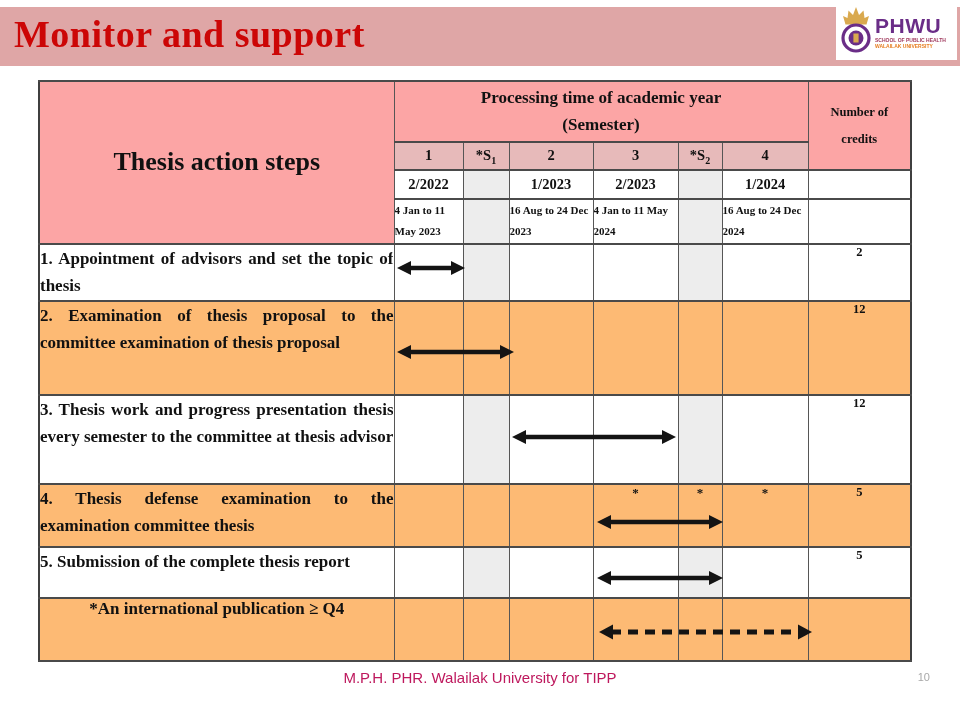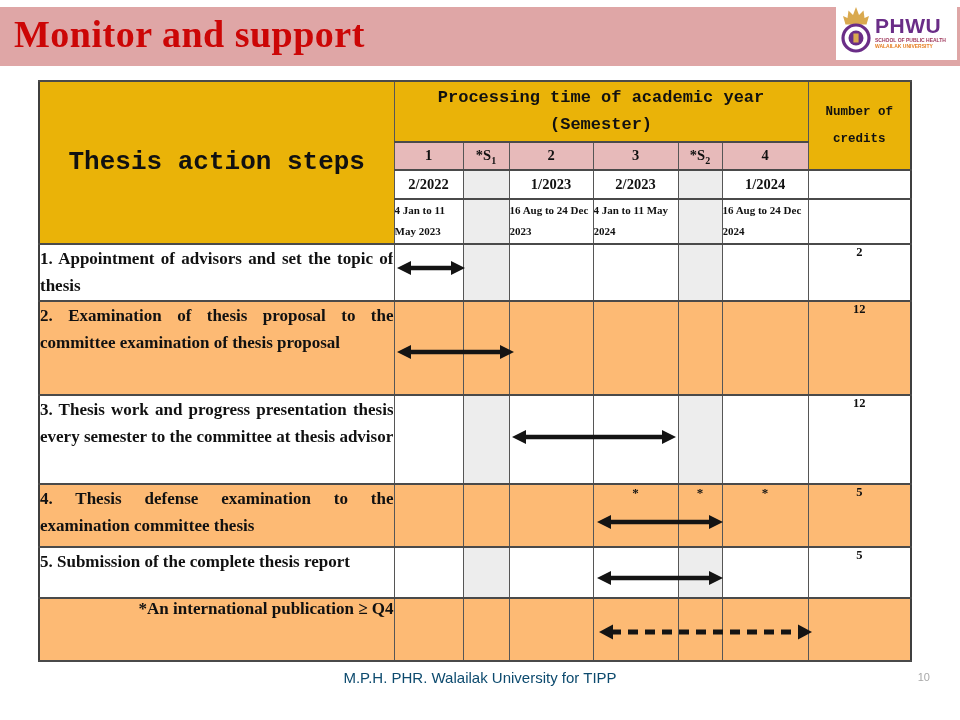--- a/index.html
+++ b/index.html
@@ -27,51 +27,51 @@
   .tablewrap { position:absolute; left:38px; top:80px; width:872px; height:582px; }
   table.sched {
     table-layout:fixed; border-collapse:collapse; width:872px; height:582px;
     border:2px solid #3f3f3f;
   }
   table.sched td {
     border-left:1px solid #565656; border-right:1px solid #565656;
     border-top:2px solid #4a4a4a; border-bottom:2px solid #4a4a4a;
     padding:0; overflow:hidden; color:#111;
   }
-  .hdr-dark { background:#eab308;font-family:Liberation Mono, monospace; }
+  .hdr-dark { background:#fca5a5; }
   .hdr-mid  { background:#e7baba; }
   .pinkrow  { background:#fdba74; }
   .sgray    { background:#ededed; }
   .whitebg  { background:#ffffff;border-radius:12px; }
 
   .corner   { font-size:26px; font-weight:bold; text-align:center; vertical-align:middle; }
   .proc     { font-size:17px; font-weight:bold; text-align:center; vertical-align:middle;
               white-space:pre-line; line-height:1.55; }
   .credhdr  { font-size:12.5px; font-weight:bold; text-align:center; vertical-align:middle;
               white-space:pre-line; line-height:2.1; }
   .sem      { font-size:14.5px; font-weight:bold; text-align:center; vertical-align:middle; }
   .year     { font-size:14.5px; font-weight:bold; text-align:center; vertical-align:middle; }
   .datecell { font-size:11px; font-weight:bold; text-align:left; vertical-align:top;
               padding:3px 2px 0 5px; white-space:pre-line; line-height:1.9; }
   .step     { font-size:17px; font-weight:bold; text-align:justify; vertical-align:top;
               padding:3px 7px 0 7px; line-height:1.6; }
-  .note     { font-size:17px; font-weight:bold; text-align:right; vertical-align:top;
+  .note     { font-size:17px; font-weight:bold; text-align:center; vertical-align:top;
               padding:8px 4px 0 26px; }
   .credit   { font-size:12.5px; font-weight:bold; text-align:center; vertical-align:top; padding-top:4px; }
   .mark     { font-size:13px; font-weight:bold; text-align:center; vertical-align:top; padding-top:2px; }
   sub.subsc { font-size:10px; }
 
   
   .arrows { position:absolute; left:38px; top:80px; width:872px; height:582px; pointer-events:none; }
   .arrow  { position:absolute; }
 
   
   .footer {
     position:absolute; left:0; top:669px; width:960px; text-align:center;
-    font-family:"Liberation Sans", sans-serif; font-size:15px; color:#0c4a6e;
+    font-family:"Liberation Sans", sans-serif; font-size:15px; color:#be185d;
   }
   .page-num {
     position:absolute; right:30px; top:671px;
     font-family:"Liberation Sans", sans-serif; font-size:11px; color:#a8a8a8;
   }
 </style>
 </head>
 <body>
 
 <div class="slide">

